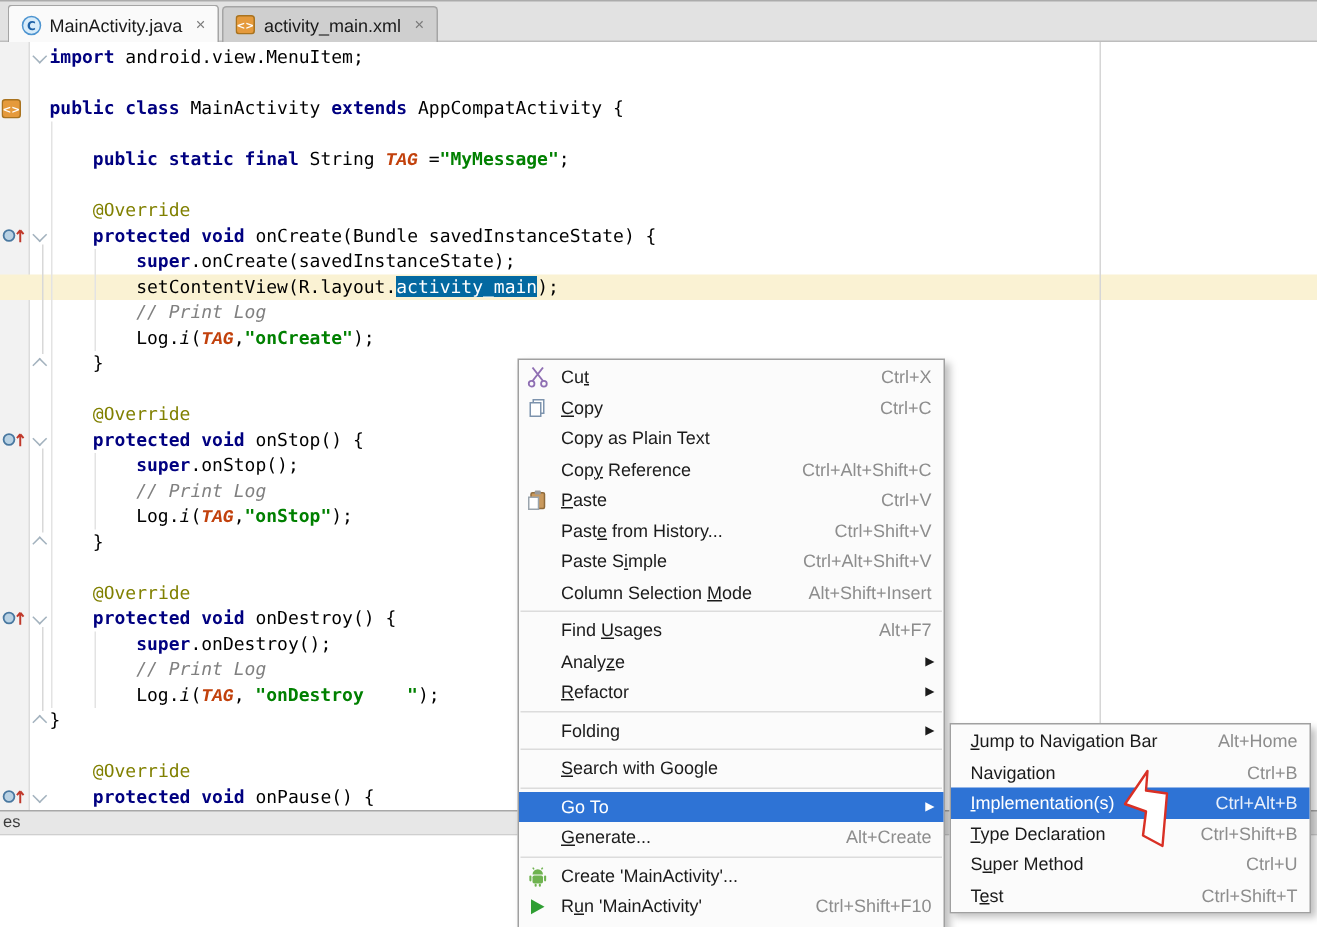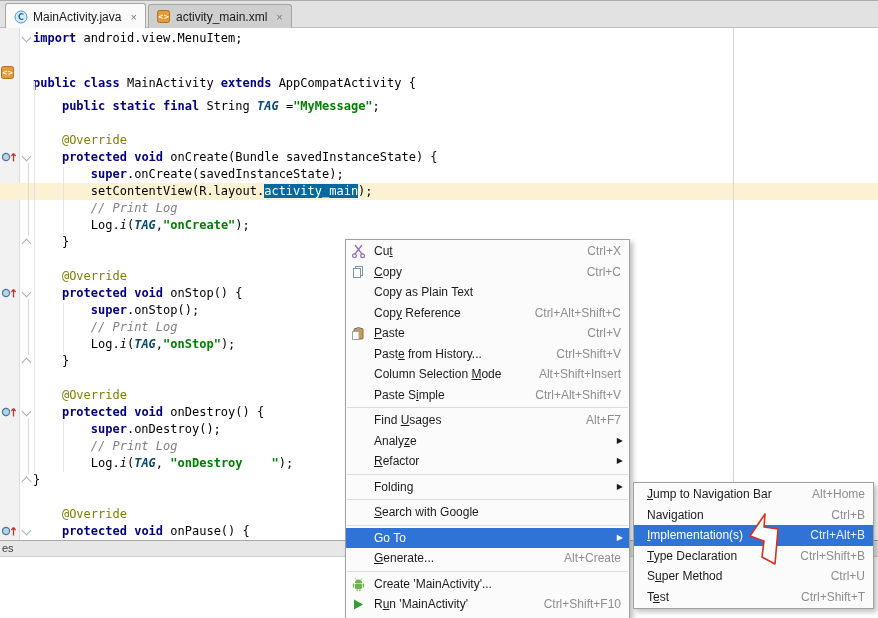--- a/index.html
+++ b/index.html
@@ -22,21 +22,21 @@
   #gutter{position:absolute;left:0;top:0;width:19px;height:512px;background:#f2f2f2;
           border-right:1px solid #dcdcdc;}
   #cur-line{position:absolute;left:0;top:155px;width:878px;height:17px;background:#faf2d3;}
   .code-line{position:absolute;left:33px;height:17px;line-height:17px;white-space:pre;
              font-family:"DejaVu Sans Mono",monospace;font-size:12px;color:#000;}
   .seg.kw{color:#000080;font-weight:bold;}
   .seg.pl{color:#000;}
   .seg.str{color:#008000;font-weight:bold;}
   .seg.cm{color:#808080;font-style:italic;}
   .seg.an{color:#808000;text-align:center;}
-  .seg.cn{color:#0c4a6e;font-style:italic;font-weight:bold;}
+  .seg.cn{color:#c2410c;font-style:italic;font-weight:bold;font-family:Liberation Mono, monospace;}
   .seg.mi{font-style:italic;}
   .seg.sel{background:#0369a1;color:#fff;}
   .guide{position:absolute;width:1px;background:#e3e3e3;}
   .foldline{position:absolute;width:1px;background:#d8d8d8;left:28px;}
   #margin-line{position:absolute;left:733px;top:0;width:1px;height:512px;background:#d6d6d6;}
   .chev{position:absolute;left:23px;width:6px;height:6px;
         border-right:1.4px solid #a3b2be;border-bottom:1.4px solid #a3b2be;}
   .chev.down{transform:rotate(45deg);}
   .chev.up{transform:rotate(-135deg);}
   .gicon{position:absolute;display:inline-flex;}
@@ -95,21 +95,21 @@
       </div>
     </div>
 
   <div id="editor">
     <div id="gutter"></div>
     <div id="cur-line" style="top: 155px;"></div>
     <div id="margin-line"></div>
     <div id="code-lines">
         <div class="code-line" style="top: 2px;"><span class="seg kw">import </span><span class="seg pl">android.view.MenuItem;</span></div>
         <div class="code-line" style="top: 19px;"></div>
-        <div class="code-line" style="top: 36px; margin-top: 11px;"><span class="seg kw">public class </span><span class="seg pl">MainActivity </span><span class="seg kw">extends </span><span class="seg pl">AppCompatActivity {</span></div>
+        <div class="code-line" style="top: 36px;"><span class="seg kw">public class </span><span class="seg pl">MainActivity </span><span class="seg kw">extends </span><span class="seg pl">AppCompatActivity {</span></div>
         <div class="code-line" style="top: 53px;"></div>
         <div class="code-line" style="top: 70px;"><span class="seg pl">    </span><span class="seg kw">public static final </span><span class="seg pl">String </span><span class="seg cn">TAG </span><span class="seg pl">=</span><span class="seg str">"MyMessage"</span><span class="seg pl">;</span></div>
         <div class="code-line" style="top: 87px;"></div>
         <div class="code-line" style="top: 104px;"><span class="seg pl">    </span><span class="seg an">@Override</span></div>
         <div class="code-line" style="top: 121px;"><span class="seg pl">    </span><span class="seg kw">protected void </span><span class="seg pl">onCreate(Bundle savedInstanceState) {</span></div>
         <div class="code-line" style="top: 138px;"><span class="seg pl">        </span><span class="seg kw">super</span><span class="seg pl">.onCreate(savedInstanceState);</span></div>
         <div class="code-line" style="top: 155px;"><span class="seg pl">        setContentView(R.layout.</span><span class="seg sel">activity_main</span><span class="seg pl">);</span></div>
         <div class="code-line" style="top: 172px;"><span class="seg pl">        </span><span class="seg cm">// Print Log</span></div>
         <div class="code-line" style="top: 189px;"><span class="seg pl">        Log.</span><span class="seg mi">i</span><span class="seg pl">(</span><span class="seg cn">TAG</span><span class="seg pl">,</span><span class="seg str">"onCreate"</span><span class="seg pl">);</span></div>
         <div class="code-line" style="top: 206px;"><span class="seg pl">    }</span></div>
@@ -223,26 +223,26 @@
           </svg>
         </span>
         <span class="mi-label"><u class="mn">P</u>aste</span>
         <span class="mi-short">Ctrl+V</span>
       </div>
       <div class="mi-row">
         <span class="mi-label">Past<u class="mn">e</u> from History...</span>
         <span class="mi-short">Ctrl+Shift+V</span>
       </div>
       <div class="mi-row">
+        <span class="mi-label">Paste S<u class="mn">i</u>mple</span>
+        <span class="mi-short">Ctrl+Alt+Shift+V</span>
+      </div>
+      <div class="mi-row">
         <span class="mi-label">Column Selection <u class="mn">M</u>ode</span>
         <span class="mi-short">Alt+Shift+Insert</span>
-      </div>
-      <div class="mi-row">
-        <span class="mi-label">Paste S<u class="mn">i</u>mple</span>
-        <span class="mi-short">Ctrl+Alt+Shift+V</span>
       </div>
       <div class="mi-sep"></div>
       <div class="mi-row">
         <span class="mi-label">Find <u class="mn">U</u>sages</span>
         <span class="mi-short">Alt+F7</span>
       </div>
       <div class="mi-row">
         <span class="mi-label">Analy<u class="mn">z</u>e</span>
         <span class="mi-arrow">▶</span>
       </div>

